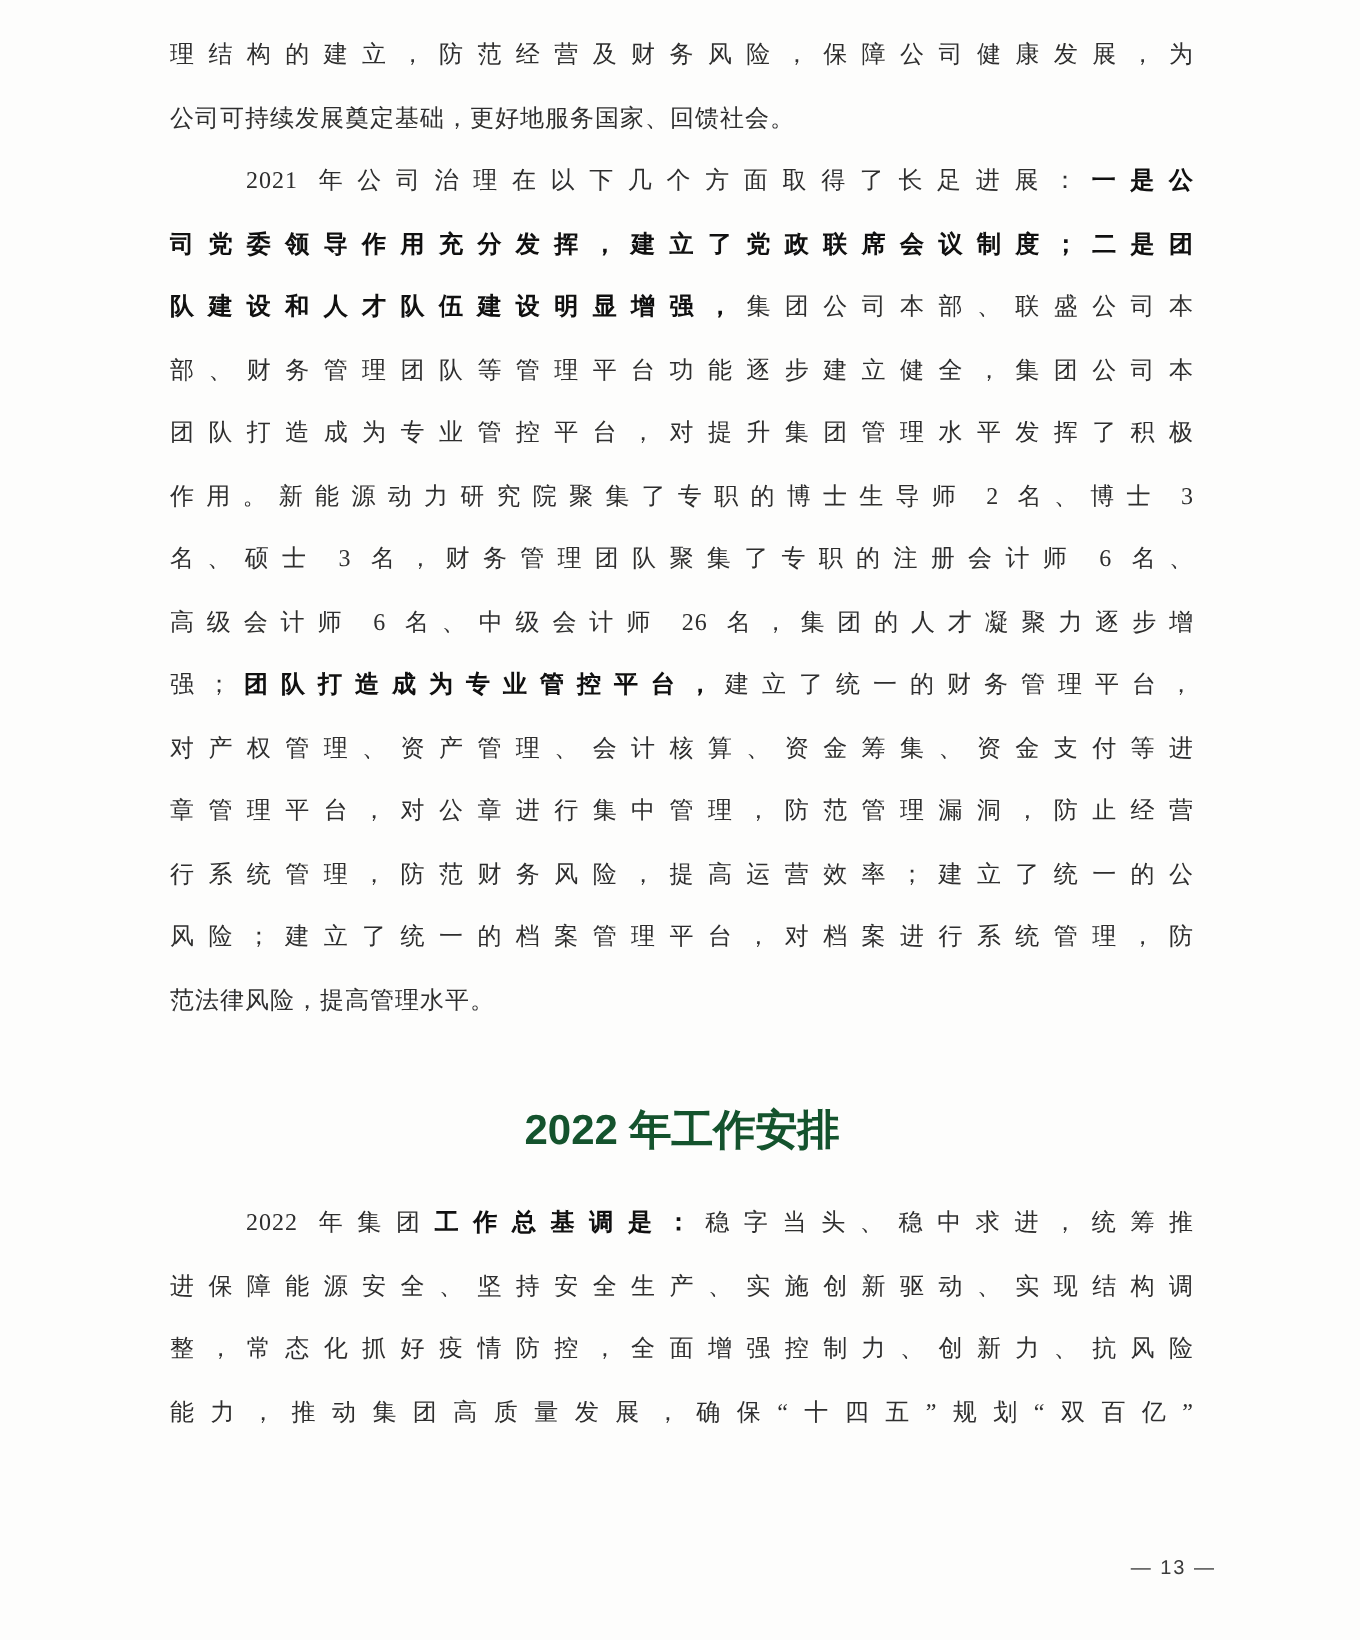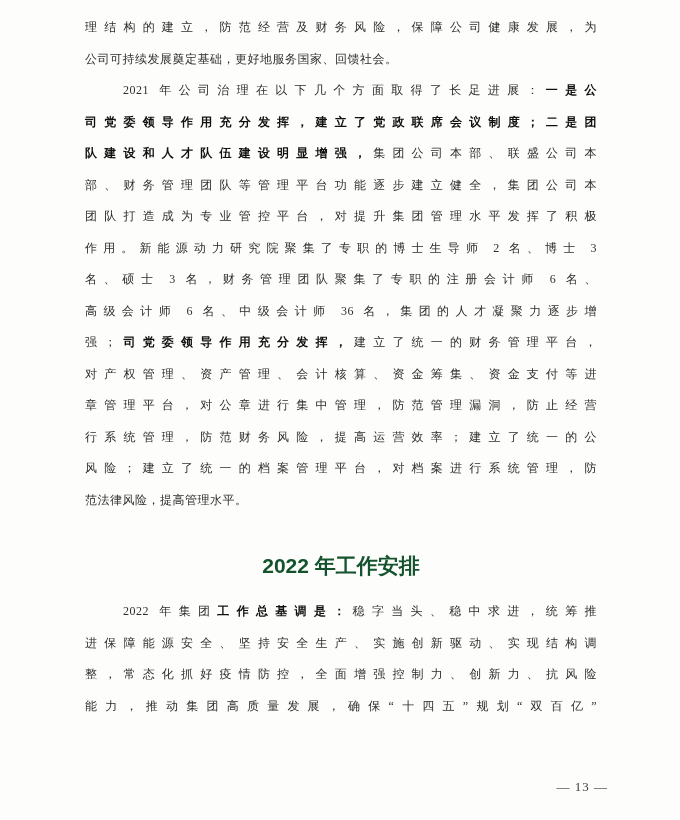--- a/index.html
+++ b/index.html
@@ -44,43 +44,43 @@
     line-height:32px;
     font-size:21px;
     font-weight:bold;
     text-align:center;
     color:#14532d;
     font-family:"Liberation Sans","DejaVu Sans",sans-serif;
   }
   .page-number {
     position:absolute;
     right:72px; top:779px;
-    font-size:13px;
+    font-size:10px;
     letter-spacing:1px;
     color:#3a3a3a;
-    font-family:Liberation Serif, serif;
+    font-family:Liberation Sans, sans-serif;
   }
 </style>
 </head>
 <body>
 
 <div class="page">
   <div class="content">
       <div class="para">
         <div class="line"><span class="seg">理结构的建立，防范经营及财务风险，保障公司健康发展，为</span></div>
         <div class="line no-flush"><span class="seg">公司可持续发展奠定基础，更好地服务国家、回馈社会。</span></div>
         <div class="line indent"><span class="seg">2021 年公司治理在以下几个方面取得了长足进展：</span><span class="seg seg-bold">一是公</span></div>
         <div class="line"><span class="seg seg-bold">司党委领导作用充分发挥，建立了党政联席会议制度；二是团</span></div>
         <div class="line"><span class="seg seg-bold">队建设和人才队伍建设明显增强，</span><span class="seg">集团公司本部、联盛公司本</span></div>
         <div class="line"><span class="seg">部、财务管理团队等管理平台功能逐步建立健全，集团公司本</span></div>
         <div class="line"><span class="seg">团队打造成为专业管控平台，对提升集团管理水平发挥了积极</span></div>
         <div class="line"><span class="seg">作用。新能源动力研究院聚集了专职的博士生导师 2 名、博士 3</span></div>
         <div class="line"><span class="seg">名、硕士 3 名，财务管理团队聚集了专职的注册会计师 6 名、</span></div>
-        <div class="line"><span class="seg">高级会计师 6 名、中级会计师 36 名，集团的人才凝聚力逐步增</span></div>
-        <div class="line"><span class="seg">强；</span><span class="seg seg-bold">司党委领导作用充分发挥，</span><span class="seg">建立了统一的财务管理平台，</span></div>
+        <div class="line"><span class="seg">高级会计师 6 名、中级会计师 26 名，集团的人才凝聚力逐步增</span></div>
+        <div class="line"><span class="seg">强；</span><span class="seg seg-bold">团队打造成为专业管控平台，</span><span class="seg">建立了统一的财务管理平台，</span></div>
         <div class="line"><span class="seg">对产权管理、资产管理、会计核算、资金筹集、资金支付等进</span></div>
         <div class="line"><span class="seg">章管理平台，对公章进行集中管理，防范管理漏洞，防止经营</span></div>
         <div class="line"><span class="seg">行系统管理，防范财务风险，提高运营效率；建立了统一的公</span></div>
         <div class="line"><span class="seg">风险；建立了统一的档案管理平台，对档案进行系统管理，防</span></div>
         <div class="line no-flush"><span class="seg">范法律风险，提高管理水平。</span></div>
       </div>
       <div class="heading">2022 年工作安排</div>
       <div class="para">
         <div class="line indent"><span class="seg">2022 年集团</span><span class="seg seg-bold">工作总基调是：</span><span class="seg">稳字当头、稳中求进，统筹推</span></div>
         <div class="line"><span class="seg">进保障能源安全、坚持安全生产、实施创新驱动、实现结构调</span></div>

